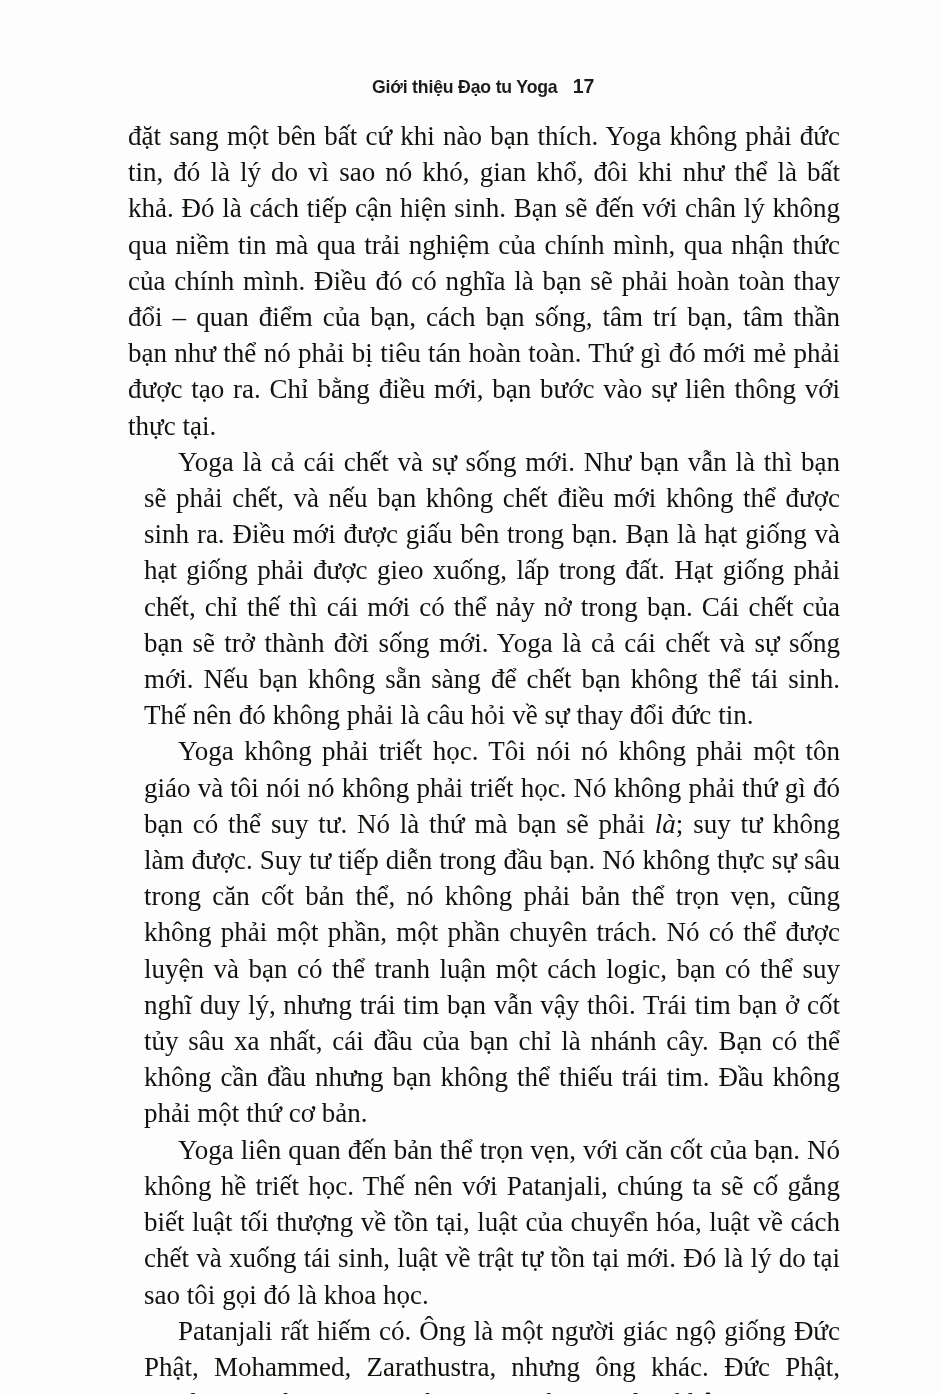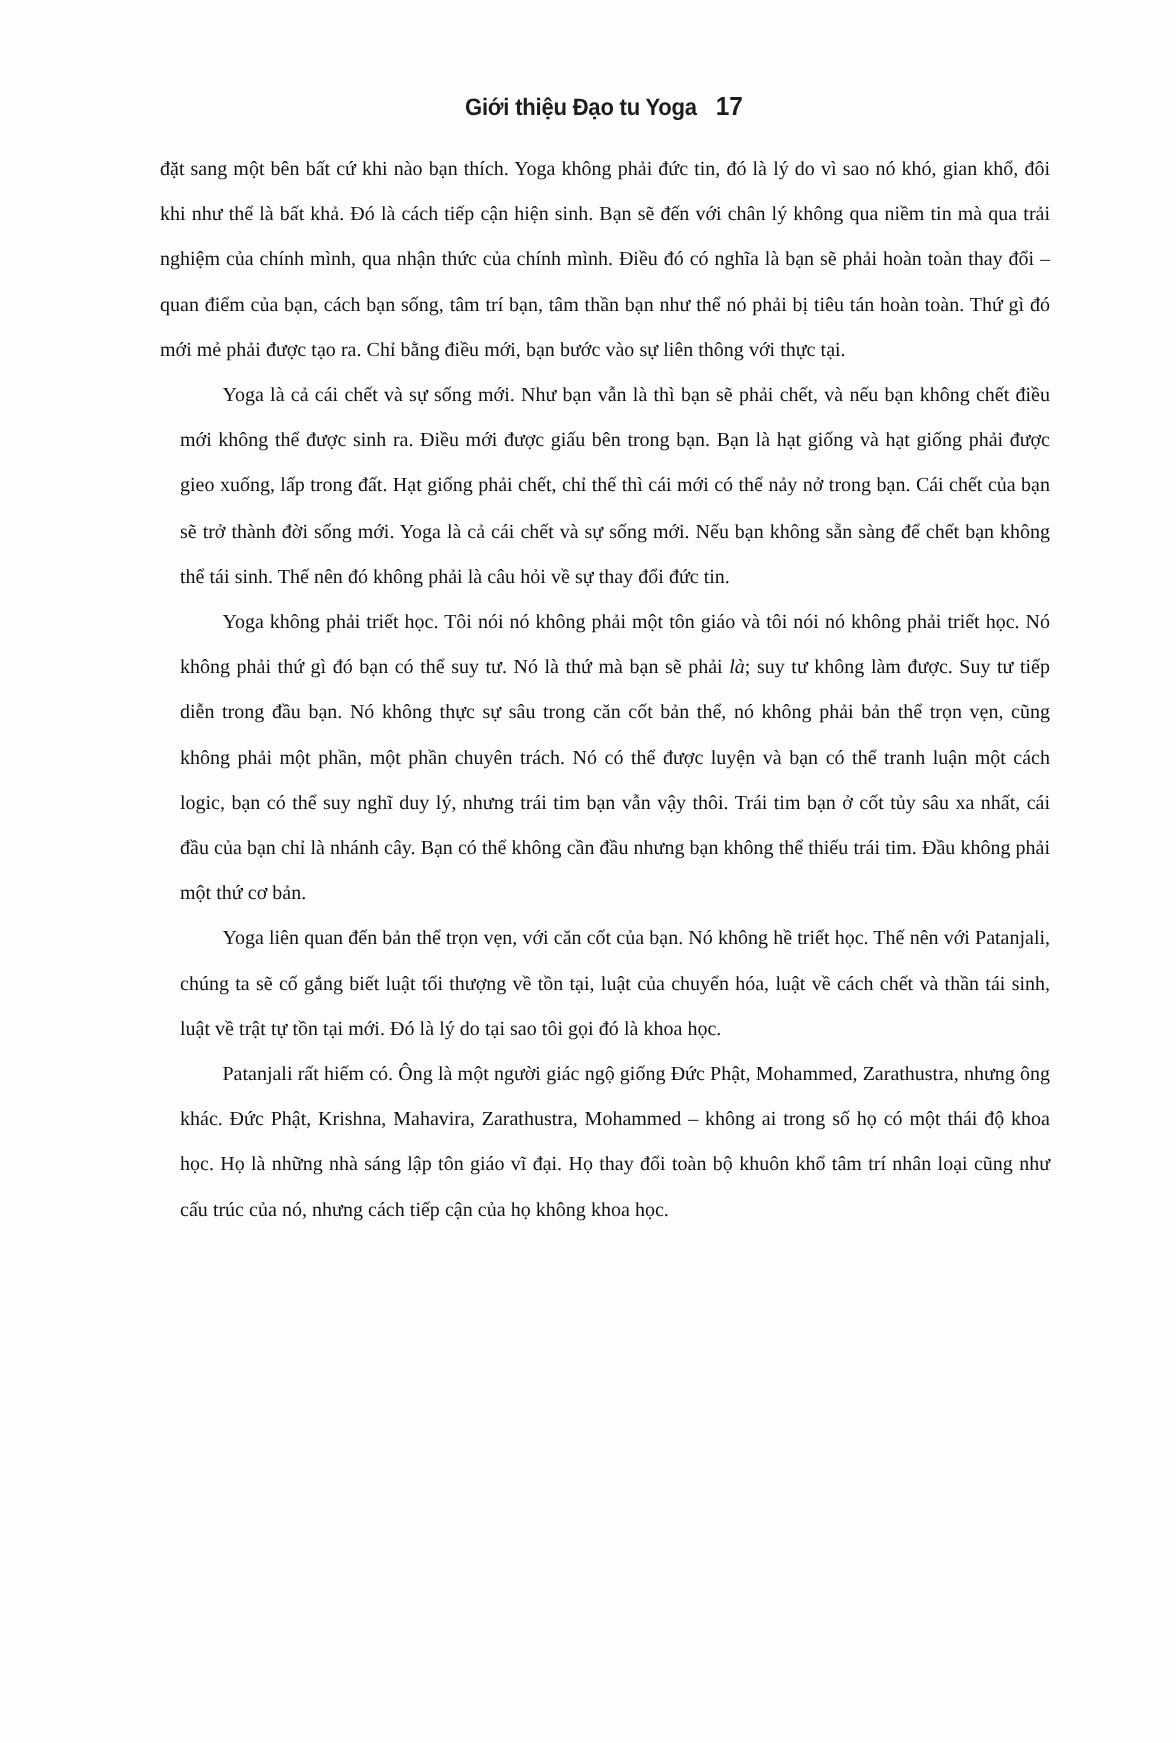--- a/index.html
+++ b/index.html
@@ -53,21 +53,21 @@
   
   .textblock {
     position: absolute;
     left: 128px;
     top: 118px;
     width: 712px;
   }
 
   .para {
     margin: 0;
-    font-size: 16px;
+    font-size: 27px;
     line-height: 36.2px;
     color: #14120f;
     text-align: justify;
     text-justify: inter-word;
     hyphens: none;
     -webkit-hyphens: none;
     word-spacing: 0.1px;
   }
 
   .para.indented {
@@ -86,17 +86,17 @@
 
   <div class="running-head">
     <div class="running-head-title">Giới thiệu Đạo tu Yoga</div>
     <div class="running-head-folio">17</div>
   </div>
 
   <div class="textblock" style="color: rgb(20, 18, 15);">
       <p class="para"><span>đặt sang một bên bất cứ khi nào bạn thích. Yoga không phải đức tin, đó là lý do vì sao nó khó, gian khổ, đôi khi như thể là bất khả. Đó là cách tiếp cận hiện sinh. Bạn sẽ đến với chân lý không qua niềm tin mà qua trải nghiệm của chính mình, qua nhận thức của chính mình. Điều đó có nghĩa là bạn sẽ phải hoàn toàn thay đổi – quan điểm của bạn, cách bạn sống, tâm trí bạn, tâm thần bạn như thể nó phải bị tiêu tán hoàn toàn. Thứ gì đó mới mẻ phải được tạo ra. Chỉ bằng điều mới, bạn bước vào sự liên thông với thực tại.</span></p>
       <p class="para indented"><span>Yoga là cả cái chết và sự sống mới. Như bạn vẫn là thì bạn sẽ phải chết, và nếu bạn không chết điều mới không thể được sinh ra. Điều mới được giấu bên trong bạn. Bạn là hạt giống và hạt giống phải được gieo xuống, lấp trong đất. Hạt giống phải chết, chỉ thế thì cái mới có thể nảy nở trong bạn. Cái chết của bạn sẽ trở thành đời sống mới. Yoga là cả cái chết và sự sống mới. Nếu bạn không sẵn sàng để chết bạn không thể tái sinh. Thế nên đó không phải là câu hỏi về sự thay đổi đức tin.</span></p>
       <p class="para indented"><span>Yoga không phải triết học. Tôi nói nó không phải một tôn giáo và tôi nói nó không phải triết học. Nó không phải thứ gì đó bạn có thể suy tư. Nó là thứ mà bạn sẽ phải </span><em>là</em><span>; suy tư không làm được. Suy tư tiếp diễn trong đầu bạn. Nó không thực sự sâu trong căn cốt bản thể, nó không phải bản thể trọn vẹn, cũng không phải một phần, một phần chuyên trách. Nó có thể được luyện và bạn có thể tranh luận một cách logic, bạn có thể suy nghĩ duy lý, nhưng trái tim bạn vẫn vậy thôi. Trái tim bạn ở cốt tủy sâu xa nhất, cái đầu của bạn chỉ là nhánh cây. Bạn có thể không cần đầu nhưng bạn không thể thiếu trái tim. Đầu không phải một thứ cơ bản.</span></p>
-      <p class="para indented"><span>Yoga liên quan đến bản thể trọn vẹn, với căn cốt của bạn. Nó không hề triết học. Thế nên với Patanjali, chúng ta sẽ cố gắng biết luật tối thượng về tồn tại, luật của chuyển hóa, luật về cách chết và thần tái sinh, luật về trật tự tồn tại mới. Đó là lý do tại sao tôi gọi đó là khoa học.</span></p>
+      <p class="para indented"><span>Yoga liên quan đến bản thể trọn vẹn, với căn cốt của bạn. Nó không hề triết học. Thế nên với Patanjali, chúng ta sẽ cố gắng biết luật tối thượng về tồn tại, luật của chuyển hóa, luật về cách chết và xuống tái sinh, luật về trật tự tồn tại mới. Đó là lý do tại sao tôi gọi đó là khoa học.</span></p>
       <p class="para indented"><span>Patanjali rất hiếm có. Ông là một người giác ngộ giống Đức Phật, Mohammed, Zarathustra, nhưng ông khác. Đức Phật, Krishna, Mahavira, Zarathustra, Mohammed – không ai trong số họ có một thái độ khoa học. Họ là những nhà sáng lập tôn giáo vĩ đại. Họ thay đổi toàn bộ khuôn khổ tâm trí nhân loại cũng như cấu trúc của nó, nhưng cách tiếp cận của họ không khoa học.</span></p>
     </div>
 
 </div>
 
 </body></html>

